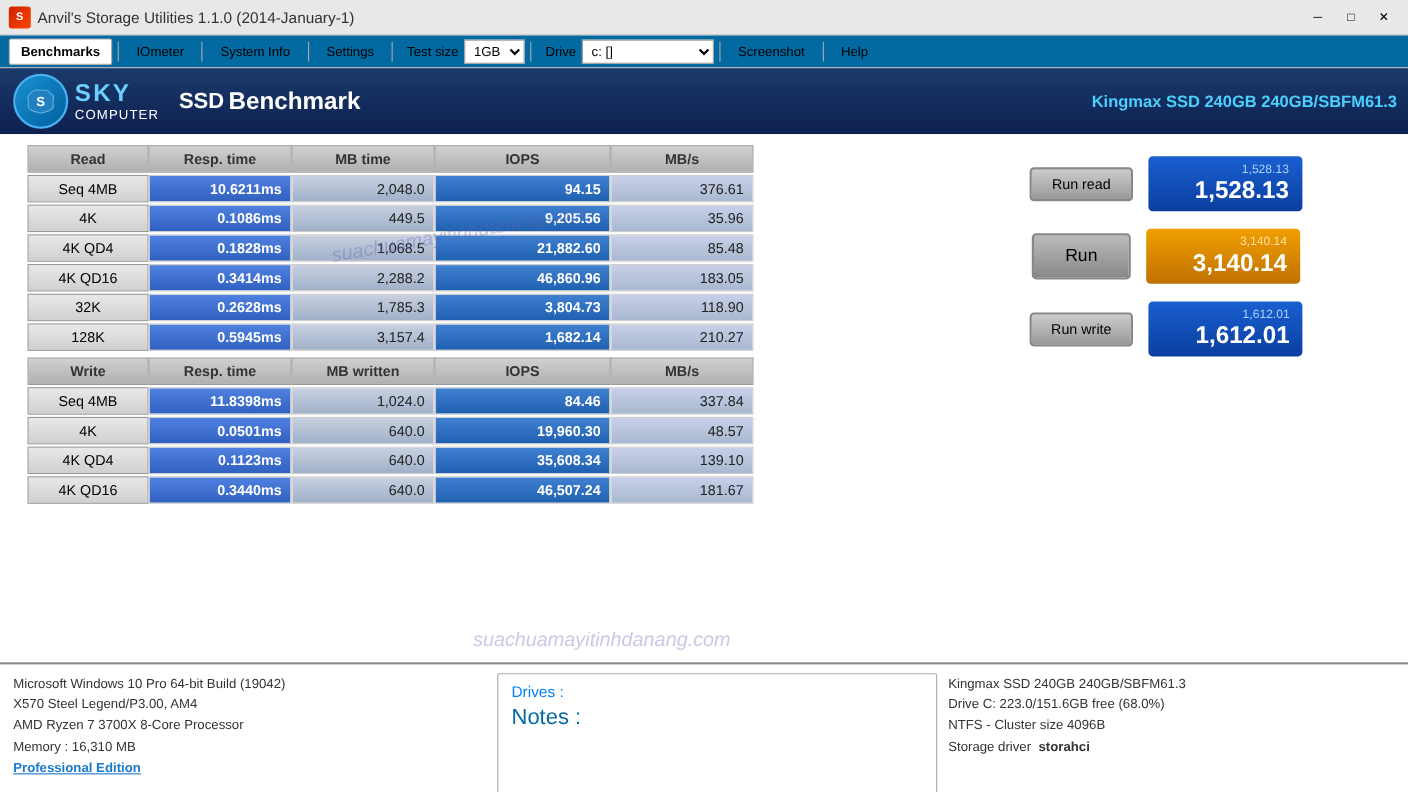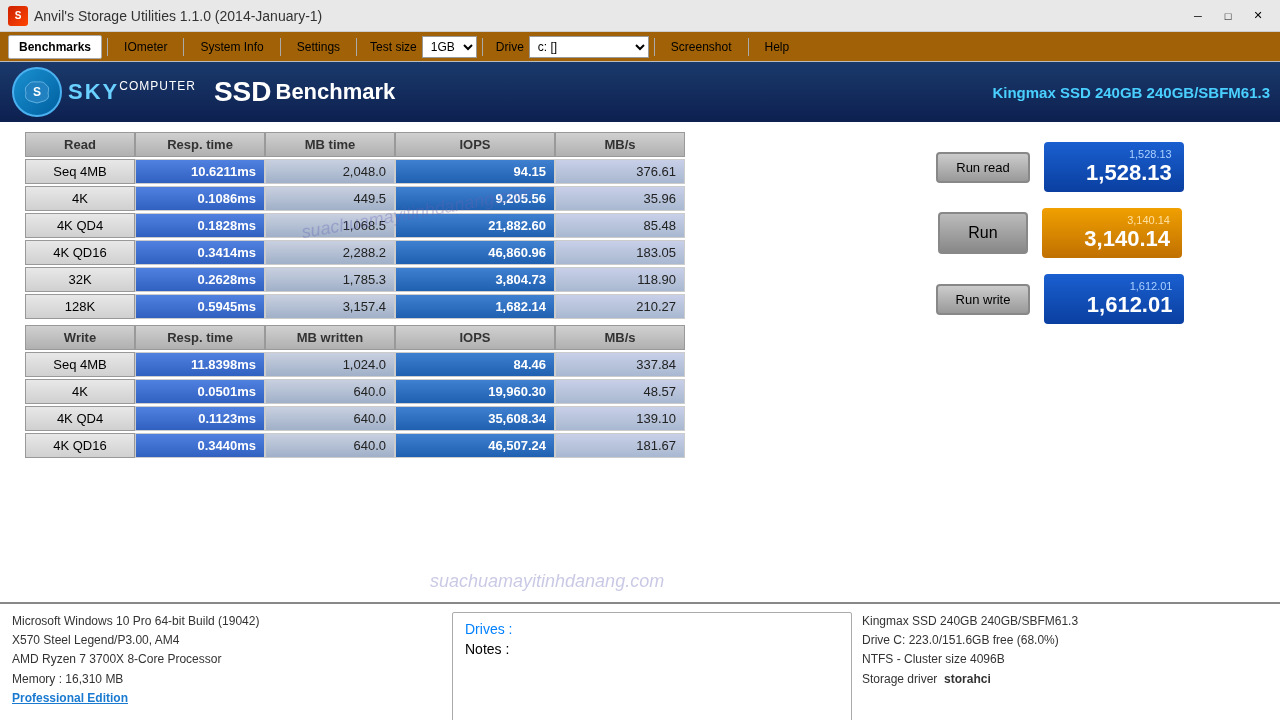--- a/index.html
+++ b/index.html
@@ -31,21 +31,21 @@
     }
     #titlebar .win-btn {
       width: 28px; height: 20px;
       border: none; background: transparent;
       cursor: pointer; font-size: 11px;
       display: flex; align-items: center; justify-content: center;
     }
 
     
     #menubar {
-      background: #a16207;
+      background: #0369a1;
       height: 30px;
       display: flex;
       align-items: center;
       padding: 0 8px;
       gap: 1px;
       border-bottom: 1px solid #bbb;
     }
     .menu-item {
       padding: 4px 10px;
       font-size: 12px;
@@ -86,25 +86,25 @@
     .logo-circle {
       width: 50px; height: 50px;
       background: linear-gradient(135deg, #1a90d0, #0060a0);
       border-radius: 50%;
       display: flex; align-items: center; justify-content: center;
       font-size: 18px; font-weight: bold; color: white;
       border: 2px solid #4ab0f0;
       margin-right: 6px;
     }
     .logo-text-area {
-      display: flex; flex-direction: row; line-height: 1.1;
+      display: flex; flex-direction: column; line-height: 1.1;
     }
     .logo-sky { color: #6ad0ff; font-size: 22px; font-weight: bold; letter-spacing: 2px; }
     .logo-computer { color: white; font-size: 12px; letter-spacing: 1px; }
-    .logo-ssd { color: white; font-size: 28px; font-weight: bold; margin-left: 18px; }
+    .logo-ssd { color: white; font-size: 20px; font-weight: bold; margin-left: 18px; }
     .logo-benchmark { color: white; font-size: 22px; font-weight: bold; margin-left: 4px; }
     .header-model {
       position: absolute; right: 10px;
       color: #4ad0ff; font-size: 15px; font-weight: bold;
     }
 
     
     #main-content {
       background: white;
       display: flex;
@@ -242,21 +242,21 @@
     #footer-middle {
       flex: 0 0 400px;
       border: 1px solid #aaa;
       border-radius: 2px;
       padding: 8px 12px;
     }
     #footer-middle .drives-label {
       color: #0080ff; font-size: 14px; margin-bottom: 4px;
     }
     #footer-middle .notes-label {
-      color: #000000; font-size: 14px;
+      color: #0369a1; font-size: 20px;
     }
     #footer-right {
       flex: 1;
       font-size: 12px;
       color: #333;
       line-height: 1.6;
     }
     #footer-right .bold { font-weight: bold; }
 
     #main-wrapper {

